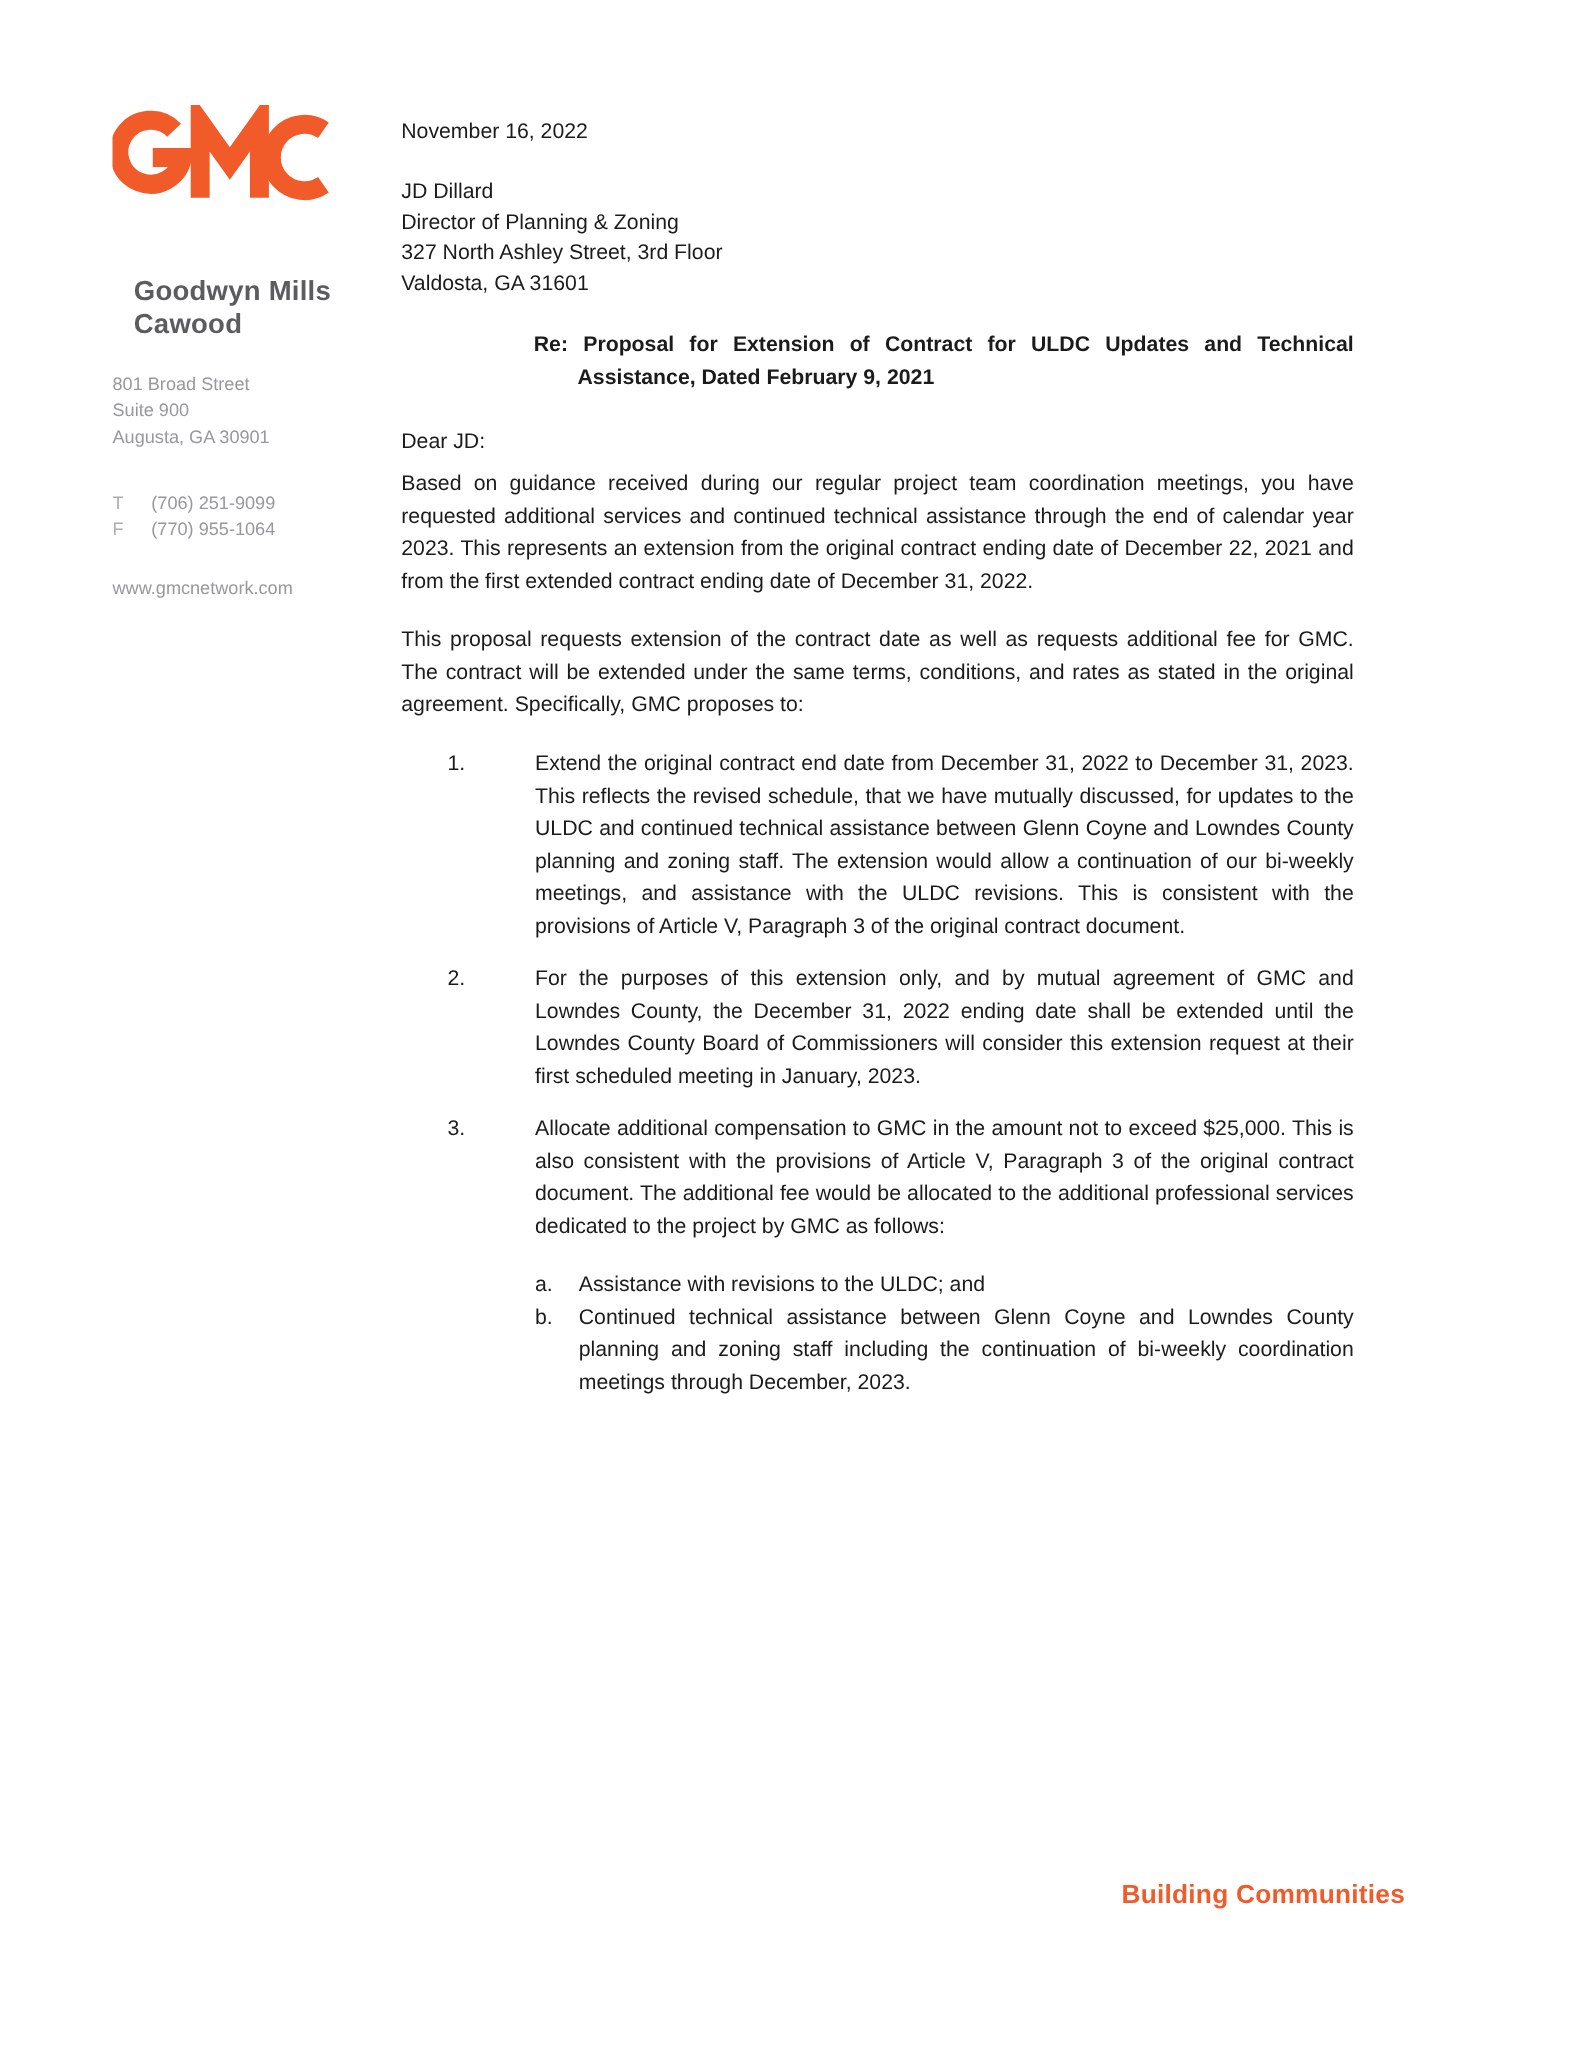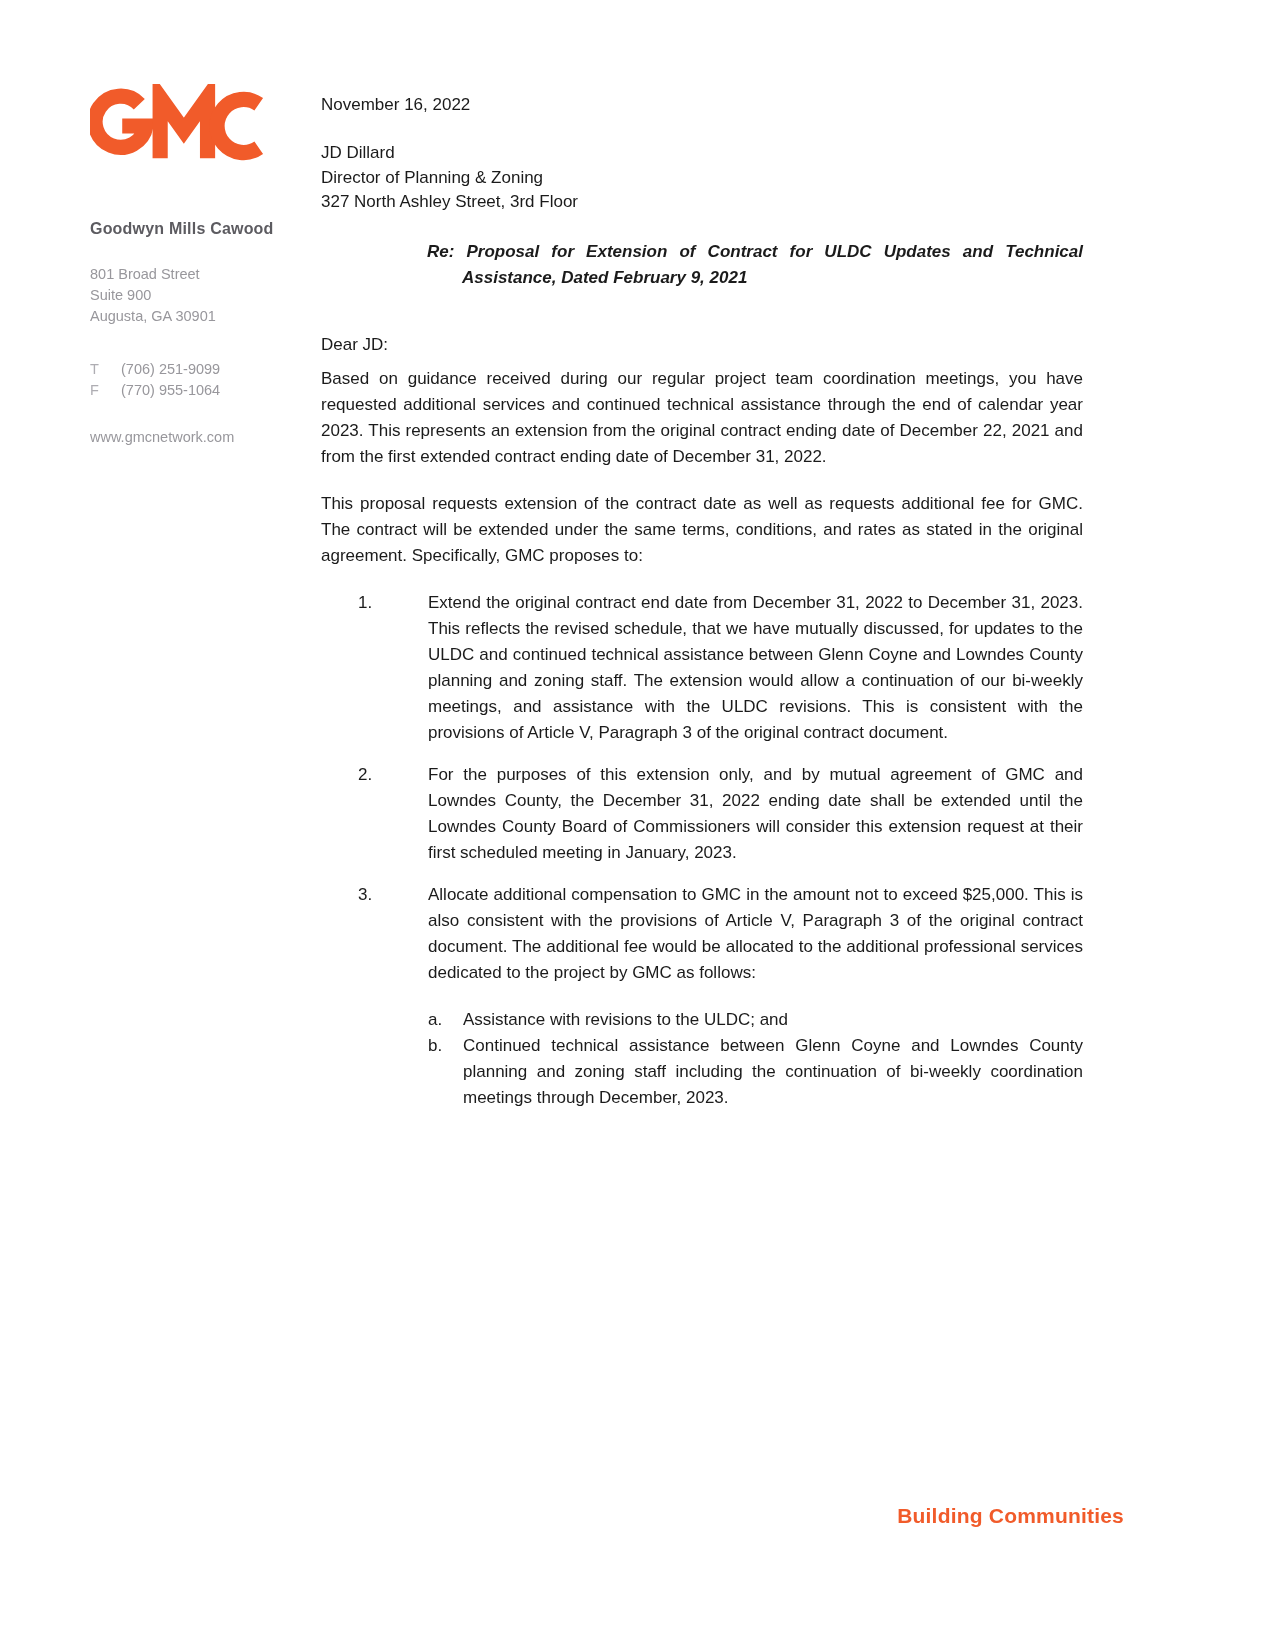--- a/index.html
+++ b/index.html
@@ -17,23 +17,24 @@
   .sidebar {
     position: absolute;
     left: 90px;
     top: 84px;
     width: 200px;
   }
   .logo-wrap { height: 84px; margin-bottom: 52px; }
   .company {
     color: #5c5b60;
     font-weight: bold;
-    font-size: 16px;
+    font-size: 22px;
     letter-spacing: 0.2px;
     margin-bottom: 26px;
+    margin-left: 17px;
   }
   .addr-line, .contact-row, .website {
     color: #98979c;
     font-size: 14.5px;
     line-height: 21px;
   }
   .addr-block { margin-bottom: 32px; }
   .contact-block { margin-bottom: 26px; }
   .contact-row .label { display: inline-block; width: 27px; color: #aeadb2; }
 
@@ -46,22 +47,21 @@
     font-size: 17px;
     line-height: 26px;
   }
   .date-line { margin-bottom: 23px; }
   .recipient { line-height: 24.5px; margin-bottom: 24px; }
   .subject {
     font-weight: bold;
     padding-left: 141px;
     text-indent: -35px;
     text-align: justify;
-    margin-bottom: 41px;
-    font-style: italic;
+    margin-bottom: 25px;
   }
   .salutation { margin-bottom: 8px; }
   .para { margin: 0 0 21px 0; text-align: justify; }
   .list-item { display: flex; margin-top: 16px; }
   .list-item:first-of-type { margin-top: 16px; }
   .num { margin-left: 37px; width: 70px; flex-shrink: 0; }
   .item-body { flex: 1; text-align: justify; }
   .sub-list { margin-top: 21px; }
   .sub-item { display: flex; }
   .sub-num { width: 35px; flex-shrink: 0; }
@@ -112,20 +112,21 @@
     <div class="website">www.gmcnetwork.com</div>
   </aside>
 
   <main class="content">
     <div class="date-line">November 16, 2022</div>
 
     <div class="recipient">
       <div>JD Dillard</div>
       <div>Director of Planning &amp; Zoning</div>
       <div>327 North Ashley Street, 3rd Floor</div>
+      <div>Valdosta, GA 31601</div>
     </div>
 
     <div class="subject">Re: Proposal for Extension of Contract for ULDC Updates and Technical Assistance, Dated February 9, 2021</div>
 
     <div class="salutation">Dear JD:</div>
 
     <p class="para">Based on guidance received during our regular project team coordination meetings, you have requested additional services and continued technical assistance through the end of calendar year 2023. This represents an extension from the original contract ending date of December 22, 2021 and from the first extended contract ending date of December 31, 2022.</p>
     <p class="para">This proposal requests extension of the contract date as well as requests additional fee for GMC. The contract will be extended under the same terms, conditions, and rates as stated in the original agreement. Specifically, GMC proposes to:</p>
 
     <div class="list-item">

